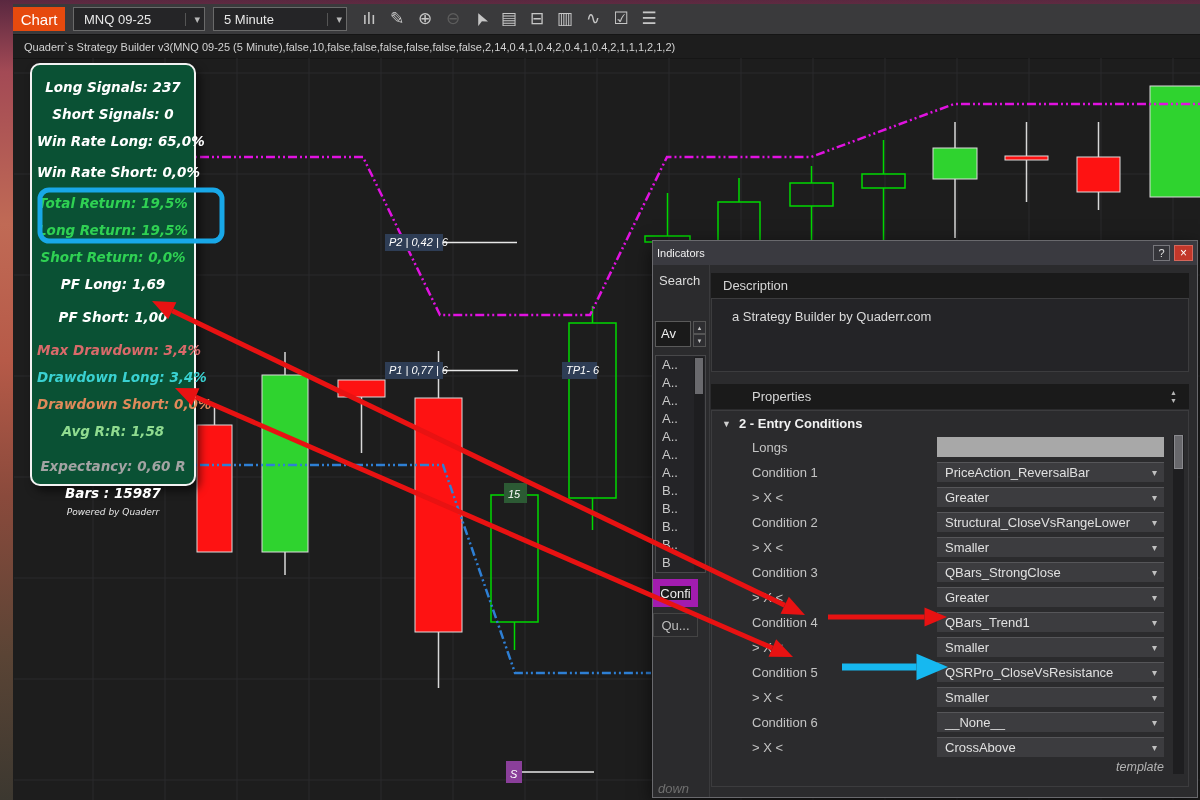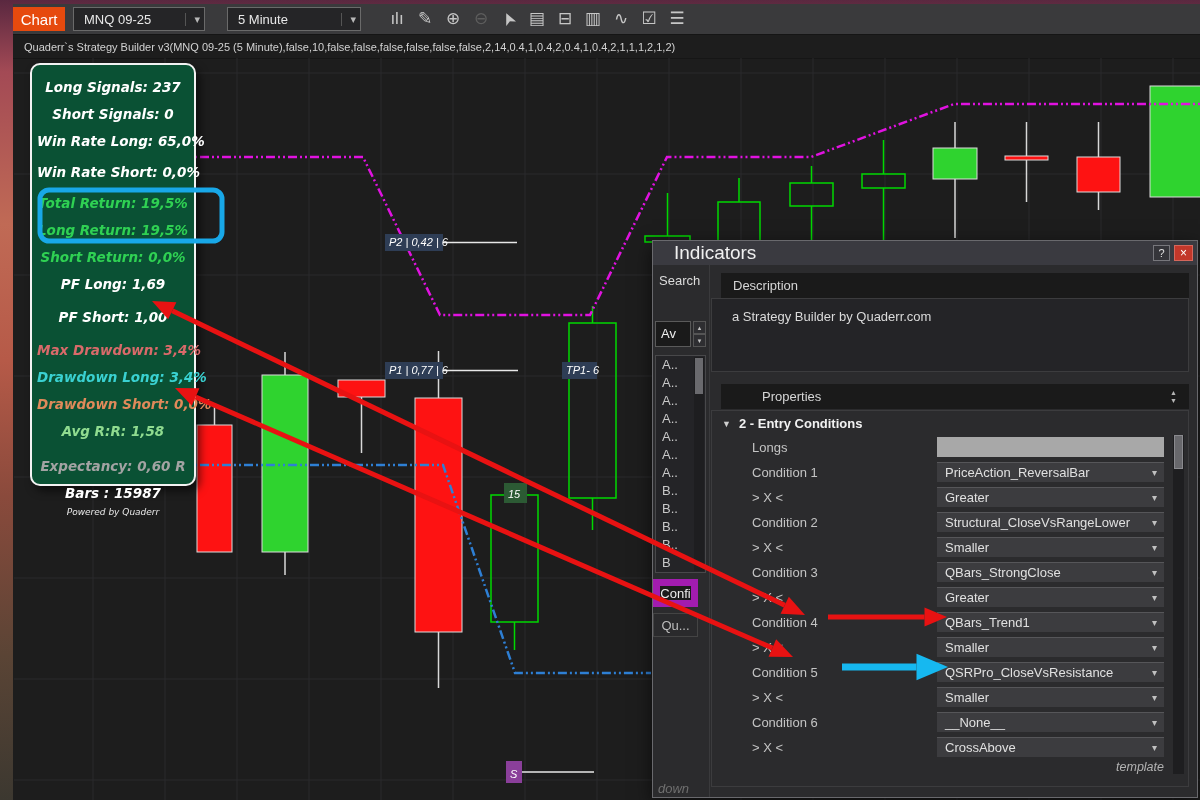--- a/index.html
+++ b/index.html
@@ -4,21 +4,21 @@
 <style>
   html,body{margin:0;padding:0;width:1200px;height:800px;overflow:hidden;
     font-family:"Liberation Sans",sans-serif;
     background:linear-gradient(180deg,#5a2840 0%,#a34a55 9%,#c06a55 28%,#b65a48 45%,#8a4a3c 62%,#5a4435 82%,#3c3830 100%);}
   .window{position:absolute;left:13px;top:4px;right:0;bottom:0;background:#1d1d1d;}
   
   .toolbar{height:30px;background:#3a3a3c;display:flex;align-items:center;border-bottom:1px solid #151515;}
   .chart-tab{width:52px;height:24px;margin:0 8px 0 0;background:#e64a0e;color:#ffffff;font-size:15px;
     display:flex;align-items:center;justify-content:center;}
   .combo{height:22px;background:#252527;border:1px solid #6a6a6a;color:#e8e8e8;font-size:13px;
-    display:flex;align-items:center;padding:0 4px 0 10px;margin-right:22px;}
+    display:flex;align-items:center;padding:0 4px 0 10px;margin-right:8px;}
   .combo .combo-label{flex:1;}
   .combo .combo-arrow{color:#b8b8b8;font-size:11px;padding-left:8px;border-left:1px solid #555;margin-left:6px;}
   .combo.instrument{width:116px;}
   .combo.timeframe{width:118px;}
   #toolbar-icons{display:flex;align-items:center;}
   .tb-icon{width:28px;text-align:center;color:#c6c6c6;font-size:17px;line-height:28px;}
   .tb-icon.disabled{color:#5d5d5d;}
   .tb-icon.rot span{display:inline-block;transform:rotate(-115deg);}
   
   .chart-title-row{height:23px;display:flex;align-items:center;padding-left:11px;border-bottom:1px solid #161616;}
@@ -35,21 +35,21 @@
   .stat-row{height:27px;line-height:27px;text-align:center;font-size:13.5px;white-space:nowrap;}
   .stat-divider{height:5px;margin:2px 4px;background:#8a8a8a;border-radius:3px;}
   .stat-track{height:6px;margin:3px 4px;background:#8a8a8a;border-radius:3px;position:relative;}
   .stat-fill{position:absolute;left:0;top:0;bottom:0;background:#ffffff;border-radius:3px;}
   .stat-footer{margin-top:auto;text-align:center;color:#e8e8e8;font-size:9px;font-weight:400;height:16px;}
   
   .dialog{position:absolute;left:652px;top:240px;width:546px;height:558px;z-index:3;
     background:#2b2b2d;border:1px solid #69696d;box-sizing:border-box;box-shadow:0 6px 18px rgba(0,0,0,.6);
     color:#d8d8d8;font-size:13px;}
   .dlg-titlebar{position:absolute;left:0;top:0;right:0;height:24px;background:#3a3a40;display:flex;align-items:center;}
-  .dlg-title{padding-left:21px;font-size:19px;color:#f0f0f0;flex:1;}
+  .dlg-title{padding-left:4px;font-size:11px;color:#f0f0f0;flex:1;}
   .dlg-btn{width:17px;height:16px;margin-right:4px;display:flex;align-items:center;justify-content:center;
     font-size:11px;border:1px solid #77777c;background:#35353a;color:#e0e0e0;box-sizing:border-box;}
   .dlg-btn.close{background:#c2372a;border-color:#d4675c;color:#fff;font-size:12px;width:19px;}
   .dlg-left{position:absolute;left:0;top:24px;width:56px;bottom:0;border-right:1px solid #3a3a3c;}
   .search-label{position:absolute;left:6px;top:8px;color:#dcdcdc;}
   .search-box{position:absolute;left:2px;top:56px;width:36px;height:26px;background:#1a1a1a;border:1px solid #5a5a5a;
     box-sizing:border-box;color:#eee;padding:4px 0 0 5px;}
   .search-spin{position:absolute;left:40px;top:56px;width:13px;height:26px;display:flex;flex-direction:column;}
   .search-spin div{flex:1;background:#2e2e31;border:1px solid #555;font-size:6px;color:#c0c0c0;
     display:flex;align-items:center;justify-content:center;box-sizing:border-box;}
@@ -57,21 +57,21 @@
     border:1px solid #48484a;box-sizing:border-box;overflow:hidden;}
   .ind-list-item{height:18px;line-height:18px;padding-left:6px;color:#c8c8c8;}
   .list-scroll{position:absolute;right:1px;top:1px;bottom:1px;width:10px;background:#1e1e20;}
   .list-scroll .thumb{position:absolute;left:1px;right:1px;top:1px;height:36px;background:#6a6a6e;}
   .confi-btn{position:absolute;left:0px;top:314px;width:45px;height:28px;background:#1c1c1c;border:7px solid #a21caf;
     box-sizing:border-box;color:#ececec;display:flex;align-items:center;justify-content:center;}
   .qu-btn{position:absolute;left:0px;top:348px;width:45px;height:24px;background:#2a2a2c;border:1px solid #444;
     box-sizing:border-box;color:#bdbdbd;display:flex;align-items:center;justify-content:center;}
   .down-label{position:absolute;left:5px;top:516px;color:#6f6f6f;font-style:italic;}
   .dlg-right{position:absolute;left:56px;top:24px;right:0;bottom:0;}
-  .sect-header{position:absolute;left:12px;right:8px;height:25px;background:#1a1a1a;display:flex;align-items:center;
+  .sect-header{position:absolute;left:2px;right:8px;height:25px;background:#1a1a1a;display:flex;align-items:center;
     color:#d6d6d6;padding-left:12px;box-sizing:border-box;}
   .desc-header{top:8px;}
   .desc-box{position:absolute;left:2px;right:8px;top:33px;height:74px;background:#242427;border:1px solid #3c3c3e;
     box-sizing:border-box;}
   .desc-text{padding:10px 0 0 20px;color:#dadada;}
   .props-header{top:119px;padding-left:41px;}
   .props-arrows{position:absolute;right:12px;top:0;height:25px;display:flex;flex-direction:column;justify-content:center;
     font-size:7px;color:#b5b5b5;line-height:8px;text-align:center;}
   .props-body{position:absolute;left:2px;right:8px;top:145px;bottom:10px;background:#2b2b2d;border:1px solid #3c3c3e;
     box-sizing:border-box;}

